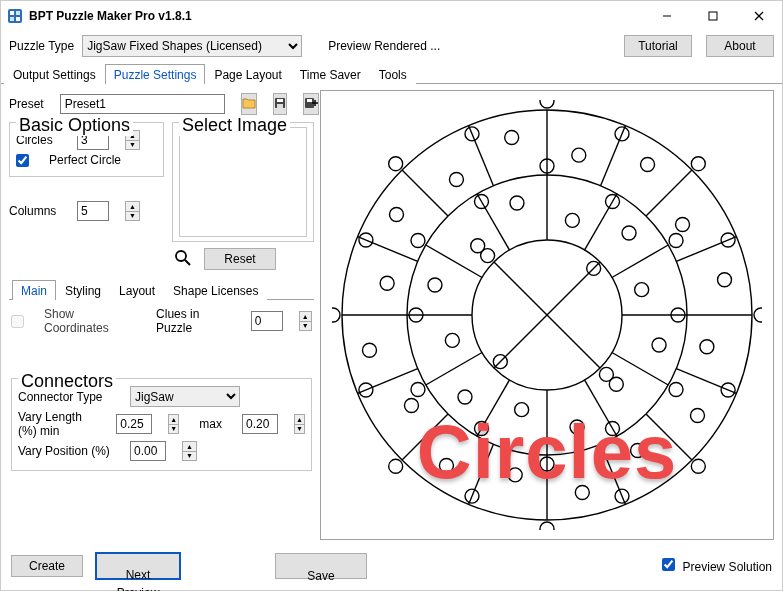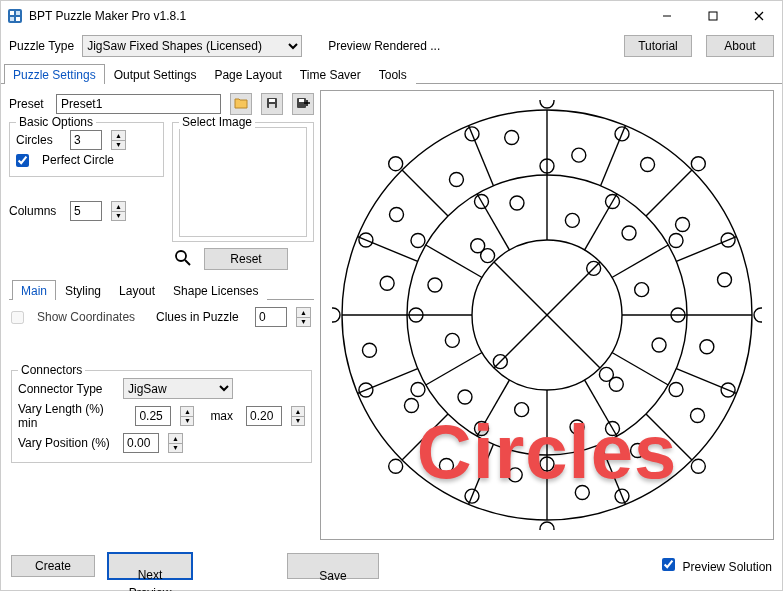--- a/index.html
+++ b/index.html
@@ -1,18 +1,18 @@
 <!DOCTYPE html>
 <html><head>
 <meta charset="utf-8">
 <style>
   * { box-sizing: border-box; font-family: "Segoe UI", Tahoma, sans-serif; font-size: 12px; }
   html,body { margin:0; padding:0; background:#fff; color:#000; }
   .window { width:783px; height:591px; display:flex; flex-direction:column; border:1px solid #ccc; }
-  .titlebar { height:30px; display:flex; align-items:center; padding:0 0 0 6px; background:#fff; }
+  .titlebar { height:30px; display:flex; align-items:center; padding:0 0 0 6px; background:#fff;font-weight:bold; }
   .titlebar .app-icon { width:16px; height:16px; margin-right:6px; }
   .titlebar .title { flex:1; font-size:12px; }
   .titlebar .winbtns { display:flex; }
   .titlebar .winbtn { width:46px; height:30px; display:flex; align-items:center; justify-content:center; }
 
   .toprow { display:flex; align-items:center; padding:4px 8px 6px 8px; gap:6px; }
   .toprow .lbl { margin-right:2px; }
   .toprow select { width:220px; height:22px; border:1px solid #a9a9a9; background:#efefef; }
   .toprow .status { margin-left:20px; flex:1; }
   .toprow .btn { width:68px; height:22px; border:1px solid #adadad; background:#e1e1e1; text-align:center; line-height:20px; }
@@ -21,45 +21,45 @@
   .tabstrip { display:flex; border-bottom:1px solid #a0a0a0; padding-left:3px; height:21px; align-items:flex-end; gap:0; }
   .tabstrip .tab { padding:3px 8px 2px 8px; border:1px solid transparent; border-bottom:none; position:relative; top:1px; background:#fff; cursor:default; }
   .tabstrip .tab.active { border-color:#a0a0a0; background:#fff; color:#0a56c2; top:1px; z-index:1; }
   .tabstrip .tab.active::after { content:""; position:absolute; left:0; right:0; bottom:-1px; height:1px; background:#fff; }
   .tabstrip.inner { border-bottom:1px solid #a0a0a0; margin-top:6px; }
 
   .body { flex:1; display:flex; padding:6px 8px 6px 8px; gap:6px; min-height:0; }
   .left { width:305px; display:flex; flex-direction:column; }
   .right { flex:1; border:1px solid #a0a0a0; background:#fff; display:flex; align-items:center; justify-content:center; position:relative; }
 
-  .row { display:flex; align-items:center; gap:9px; margin:3px 0; }
+  .row { display:flex; align-items:center; gap:16px; margin:3px 0; }
   .presetrow input[type=text]{ flex:1; height:20px; border:1px solid #7a7a7a; padding:0 4px; background:#fff; }
   .iconbtn { width:22px; height:22px; border:1px solid #adadad; background:#e1e1e1; display:flex; align-items:center; justify-content:center; }
   .fieldset { border:1px solid #c8c8c8; padding:4px 6px 6px 6px; margin-top:4px; position:relative; }
-  .fieldset > .legend { position:absolute; top:-8px; left:6px; background:#fff; padding:0 3px; font-size:12px; }
+  .fieldset > .legend { position:absolute; top:-8px; left:6px; background:#fff; padding:0 3px; font-size:18px; }
   .twocol { display:flex; gap:8px; }
   .twocol .col1 { width:155px; }
   .twocol .col2 { flex:1; }
 
   .lblw  { display:inline-block; width:45px; }
   .lblw2 { display:inline-block; width:52px; }
   .lblw3 { display:inline-block; width:96px; }
 
   input.num { width:42px; height:20px; border:1px solid #7a7a7a; padding:0 3px; }
   .spin { display:inline-flex; flex-direction:column; border:1px solid #a9a9a9; width:15px; height:20px; }
   .spin div { flex:1; display:flex; align-items:center; justify-content:center; font-size:7px; background:#efefef; }
   .spin div:first-child { border-bottom:1px solid #a9a9a9; }
   select.small { width:75px; height:21px; border:1px solid #a9a9a9; background:#efefef; }
   select.mid { width:110px; height:21px; border:1px solid #a9a9a9; background:#efefef; }
   input[type=checkbox]{ width:13px; height:13px; margin:0 4px 0 0; accent-color:#0a56c2;}
   input[type=radio]{ margin:0 3px 0 0; }
 
   .imgwell { border:1px solid #c8c8c8; height:110px; background:#fff; }
   .smallbtn { height:22px; border:1px solid #adadad; background:#e1e1e1; text-align:center; line-height:20px; padding:12px 10px; }
-  .smallbtn.wide { width:84px; padding:0; }
+  .smallbtn.wide { width:72px; padding:0; }
   .smallbtn.blue { border:2px solid #0a56c2; line-height:18px; }
 
   .footer { display:flex; align-items:center; padding:6px 10px 10px 10px; gap:12px; }
   .footer .spacer { flex:1; }
 
   .subtabs-body { padding:4px 2px; }
   .disabled { color:#404040; }
 
   .preview-label { position:absolute; left:0; right:0; bottom:44px; text-align:center; font-size:76px; font-weight:600; color:#ed4b4b; letter-spacing:1px; text-shadow:0 3px 4px rgba(0,0,0,0.25); pointer-events:none; font-family:"Segoe UI", sans-serif; }
 </style>
@@ -101,22 +101,22 @@
 
   <div class="toprow">
     <span class="lbl">Puzzle Type</span>
     <select><option>JigSaw Fixed Shapes (Licensed)</option></select>
     <span class="status">Preview Rendered ...</span>
     <div class="btn">Tutorial</div>
     <div class="btn">About</div>
   </div>
 
   <div class="tabstrip">
+    <div class="tab">Output Settings</div>
     <div class="tab active">Puzzle Settings</div>
-    <div class="tab">Output Settings</div>
     <div class="tab">Page Layout</div>
     <div class="tab">Time Saver</div>
     <div class="tab">Tools</div>
   </div>
 
   <div class="body">
 
     <div class="left">
 
       <div class="row presetrow">

